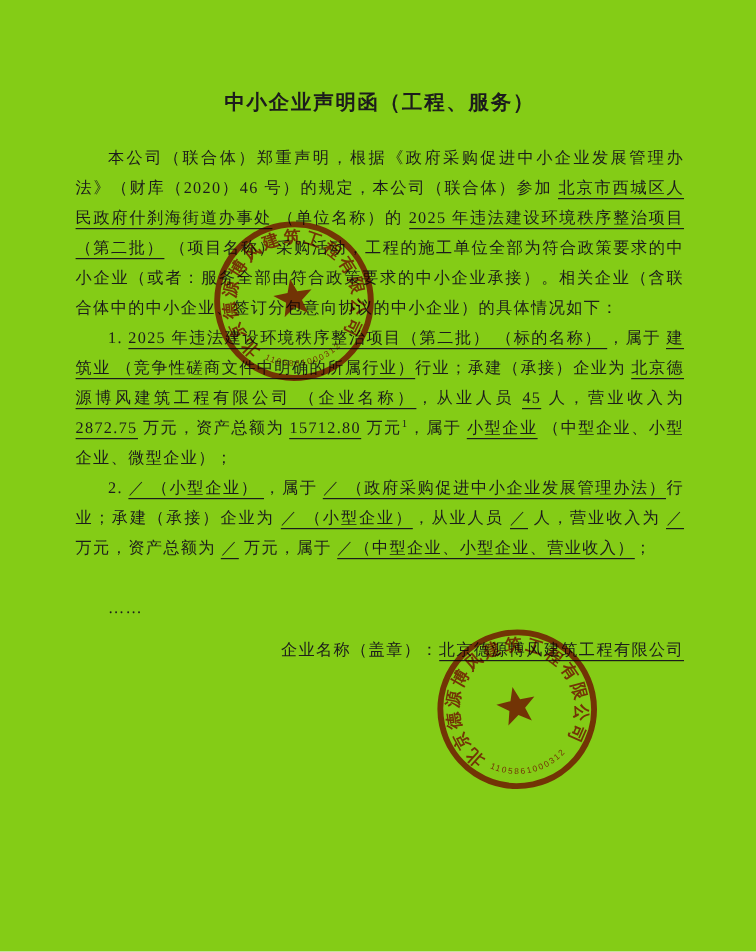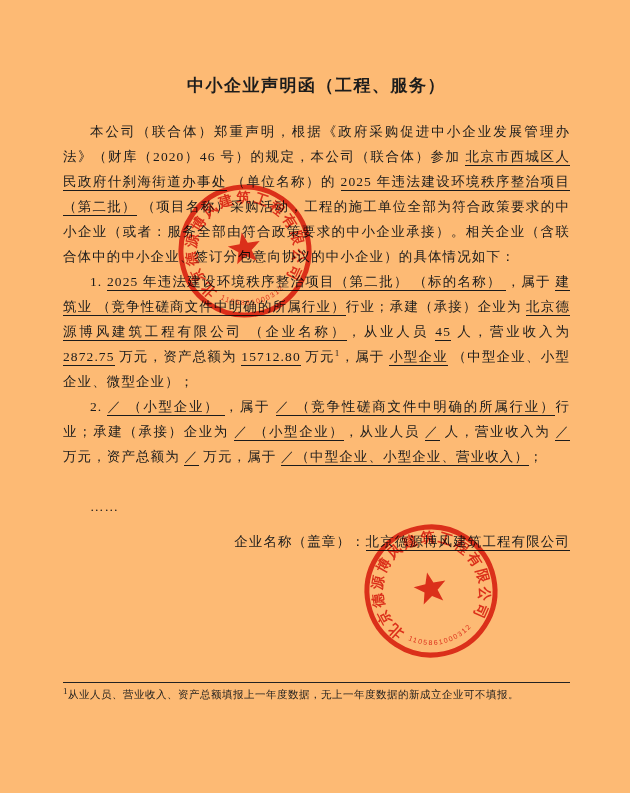--- a/index.html
+++ b/index.html
@@ -1,19 +1,19 @@
 <!DOCTYPE html>
 <html><head>
 <meta charset="utf-8">
 <style>
   html,body{margin:0;padding:0;background:#e8e8e8;}
   .page{
     position:relative;
     width:630px;height:793px;
-    background:#fdba74;
+    background:#84cc16;
     overflow:hidden;
     font-family:"Liberation Serif","DejaVu Serif",serif;
     color:#1c1c1c;
   }
   .doc{
     position:absolute;
     left:63px;top:74px;width:507px;
   }
   .title{
     margin:0 0 21px 0;
@@ -77,36 +77,33 @@
 
 <div class="page">
   <div class="doc">
 
     <h1 class="title">中小企业声明函（工程、服务）</h1>
 
     <p class="para"><span>本公司（联合体）郑重声明，根据《政府采购促进中小企业发展管理办法》（财库（2020）46 号）的规定，本公司（联合体）参加 </span><span class="u">北京市西城区人民政府什刹海街道办事处</span><span> （单位名称）的 </span><span class="u">2025 年违法建设环境秩序整治项目（第二批）</span><span> （项目名称）采购活动，工程的施工单位全部为符合政策要求的中小企业（或者：服务全部由符合政策要求的中小企业承接）。相关企业（含联合体中的中小企业、签订分包意向协议的中小企业）的具体情况如下：</span></p>
 
     <p class="para"><span>1. </span><span class="u">2025 年违法建设环境秩序整治项目（第二批） （标的名称） </span><span>，属于 </span><span class="u">建筑业 （竞争性磋商文件中明确的所属行业）</span><span>行业；承建（承接）企业为 </span><span class="u">北京德源博风建筑工程有限公司 （企业名称）</span><span>，从业人员 </span><span class="u">45</span><span> 人，营业收入为 </span><span class="u">2872.75</span><span> 万元，资产总额为 </span><span class="u">15712.80</span><span> 万元</span><sup>1</sup><span>，属于 </span><span class="u">小型企业</span><span> （中型企业、小型企业、微型企业）；</span></p>
 
-    <p class="para"><span>2. </span><span class="u">／ （小型企业） </span><span>，属于 </span><span class="u">／ （竞争性磋商文件中明确的所属行业）</span><span>行业；承建（承接）企业为 </span><span class="u">／ （小型企业）</span><span>，从业人员 </span><span class="u">／</span><span> 人，营业收入为 </span><span class="u">／</span><span> 万元，资产总额为 </span><span class="u">／</span><span> 万元，属于 </span><span class="u">／（中型企业、小型企业、营业收入）</span><span>；</span></p>
+    <p class="para"><span>2. </span><span class="u">／ （小型企业） </span><span>，属于 </span><span class="u">／ （政府采购促进中小企业发展管理办法）</span><span>行业；承建（承接）企业为 </span><span class="u">／ （小型企业）</span><span>，从业人员 </span><span class="u">／</span><span> 人，营业收入为 </span><span class="u">／</span><span> 万元，资产总额为 </span><span class="u">／</span><span> 万元，属于 </span><span class="u">／（中型企业、小型企业、营业收入）</span><span>；</span></p>
 
     <p class="para ellipsis-line">……</p>
 
 
 
     <div class="sig-block">
       <div class="sig-row">
         <span>企业名称（盖章）：</span><span class="u">北京德源博风建筑工程有限公司</span>
       </div>
     </div>
   </div>
 
-  <div class="footnote">
-    <sup>1</sup><span>从业人员、营业收入、资产总额填报上一年度数据，无上一年度数据的新成立企业可不填报。</span>
-  </div>
 
   <div class="seal" id="seal-1"><svg width="140" height="140" viewBox="0 0 140 140">
         <defs>
           <path id="arcTopa" d="M 35.35 104.65 A 49 49 0 1 1 104.65 104.65" fill="none"></path>
           <path id="arcBota" d="M 23.23 97 A 54 54 0 0 0 116.77 97" fill="none"></path>
         </defs>
         <circle cx="70" cy="70" r="64" fill="none" stroke="#d9261c" stroke-width="5"></circle>
         <polygon points="70,51 74.1,62.3 86.2,62.7 76.7,70.2 80,81.8 70,75 60,81.8 63.3,70.2 53.8,62.7 65.9,62.3" fill="#d9261c"></polygon>
         <text font-size="14" font-weight="bold" fill="#d9261c" letter-spacing="2.5"><textPath href="#arcTopa" startOffset="50%" text-anchor="middle">北京德源博风建筑工程有限公司</textPath></text>
         <text font-size="7" fill="#d9261c" letter-spacing="1.5"><textPath href="#arcBota" startOffset="50%" text-anchor="middle">1105861000312</textPath></text>

